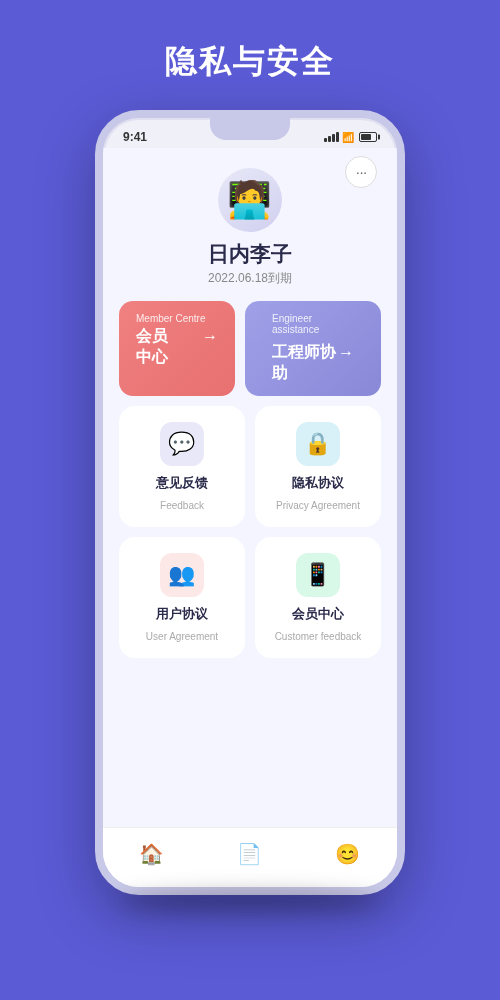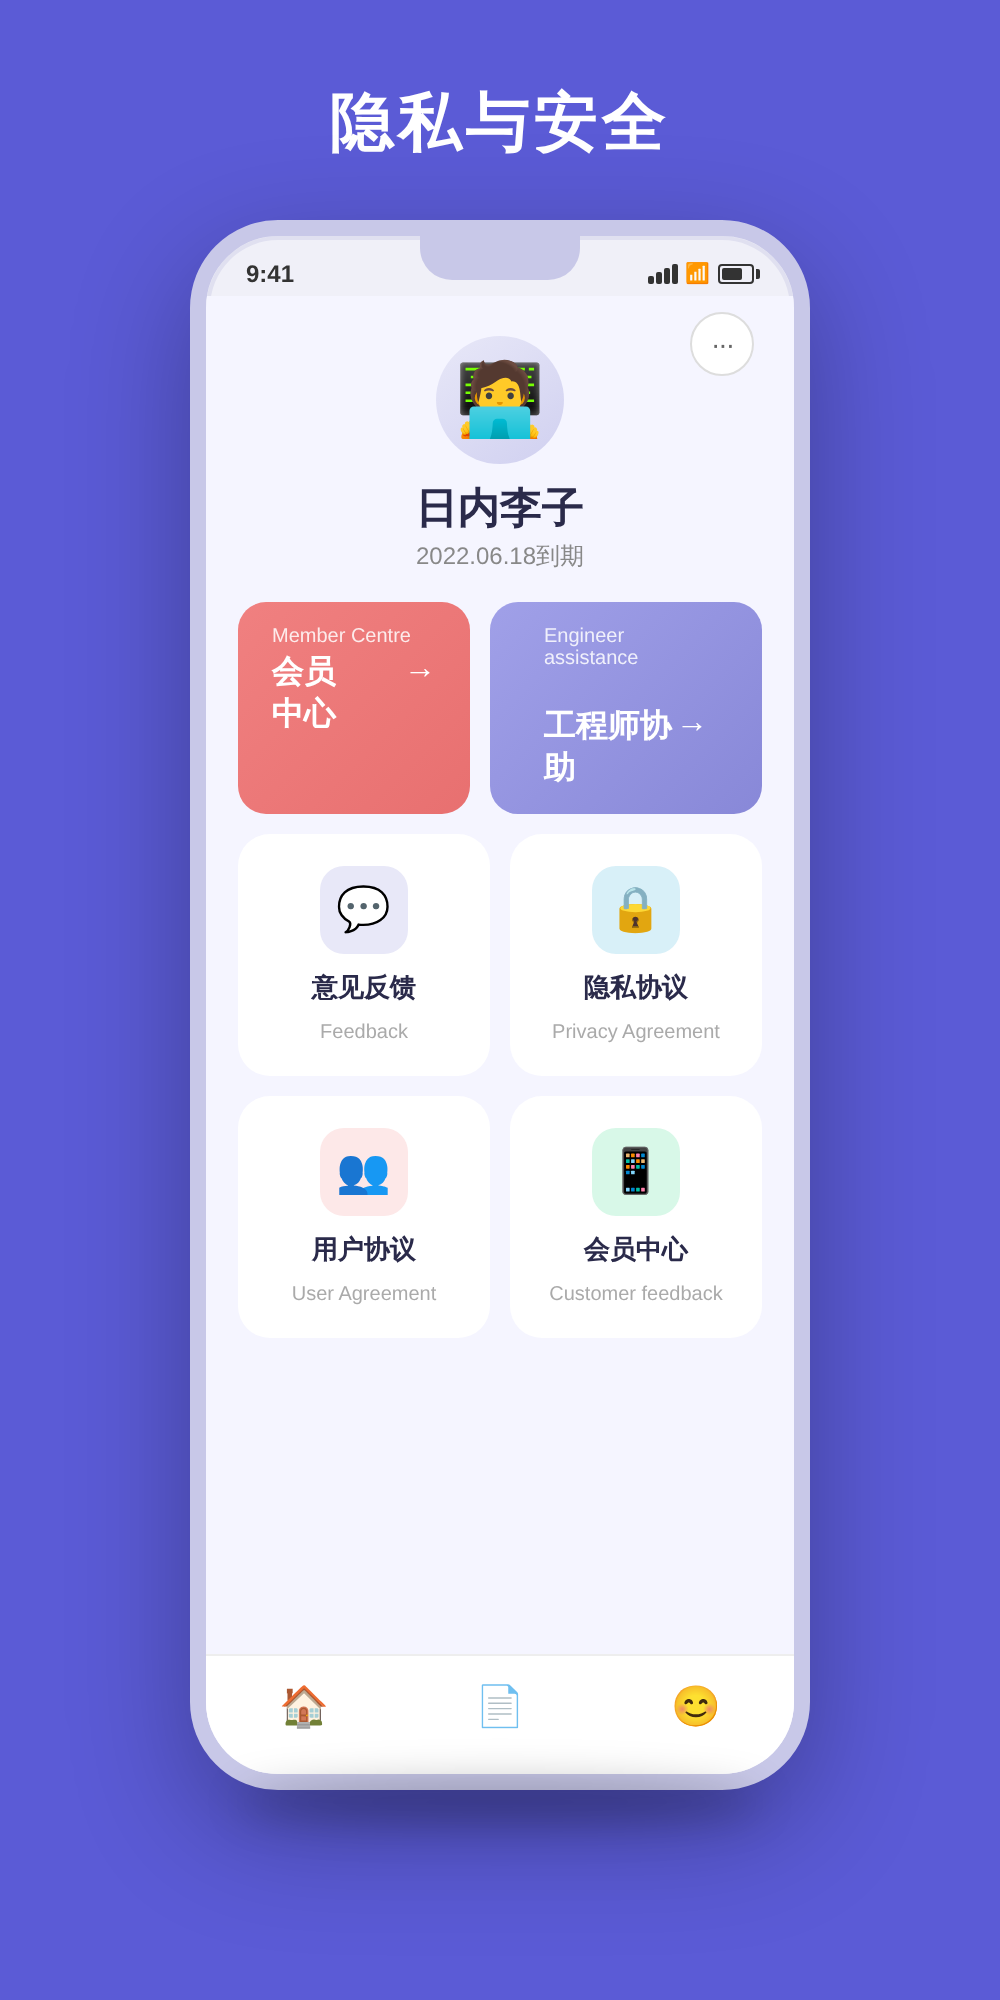--- a/index.html
+++ b/index.html
@@ -192,21 +192,21 @@
       background: linear-gradient(135deg, #a0a0e8, #8888d8);
       border-radius: 14px;
       padding: 12px 27px;
       cursor: pointer;
     }
     .card-engineer .card-small-label { font-size: 10px; color: rgba(255,255,255,0.85); }
     .card-engineer .card-main-label {
       font-size: 16px;
       font-weight: 700;
       color: #fff;
-      margin-top: 18px;
+      margin-top: 7px;
       display: flex;
       justify-content: space-between;
     }
 
     
     .grid-cards {
       display: grid;
       grid-template-columns: 1fr 1fr;
       gap: 10px;
       margin-top: 10px;

